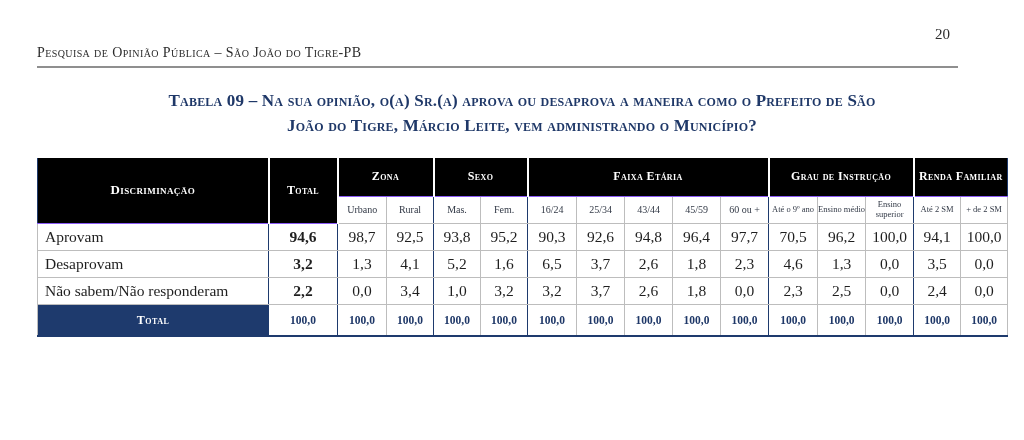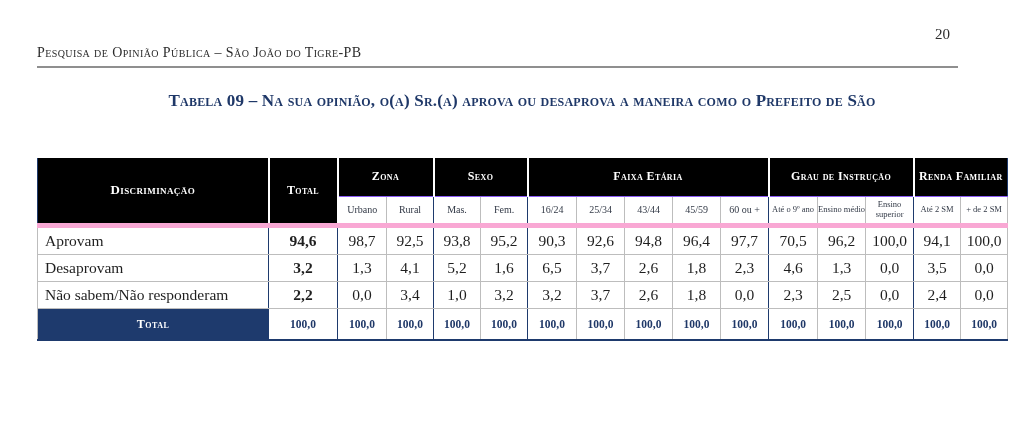--- a/index.html
+++ b/index.html
@@ -60,21 +60,21 @@
   th.sub.gb{border-right:1px solid #1e3a6d;}
   tbody td{
     height:26px;text-align:center;vertical-align:middle;
     font-size:15.5px;color:#1f1f1f;
     border:1px solid #bdbdbd;
     background:#ffffff;
   }
   tbody td.lbl{text-align:left;padding-left:7px;}
   tbody td.tot{font-weight:bold;}
   tbody td.gb{border-right:1px solid #1e3a6d;}
-  tbody tr:first-child td{border-top:5px solid #f9a8d4;}
+  tbody tr:first-child td{border-top:1px solid #f9a8d4;}
   tbody tr.totalrow td{
     height:30px;border-top:1px solid #1e3a6d;
     color:#1f3868;font-weight:bold;font-size:11.5px;
   }
   tbody tr.totalrow td.navylbl{
     background:#1e3a6d;color:#ffffff;
     font-variant:small-caps;letter-spacing:.5px;
     font-size:12px;text-align:center;padding-left:0;
   }
 </style>
@@ -83,20 +83,21 @@
 
 <div class="page">
 
   <div class="page-number">20</div>
 
   <div class="running-header">Pesquisa de Opinião Pública – São João do Tigre-PB</div>
   <div class="header-rule"></div>
 
   <div class="doc-title">
     <div>Tabela 09 – Na sua opinião, o(a) Sr.(a) aprova ou desaprova a maneira como o Prefeito de São</div>
+    <div>João do Tigre, Márcio Leite, vem administrando o Município?</div>
   </div>
 
   <table class="results">
     <colgroup>
       <col style="width:231px">
         <col style="width:69px">
       <col style="width:49px">
         <col style="width:47px">
       <col style="width:47px">
         <col style="width:47px">

